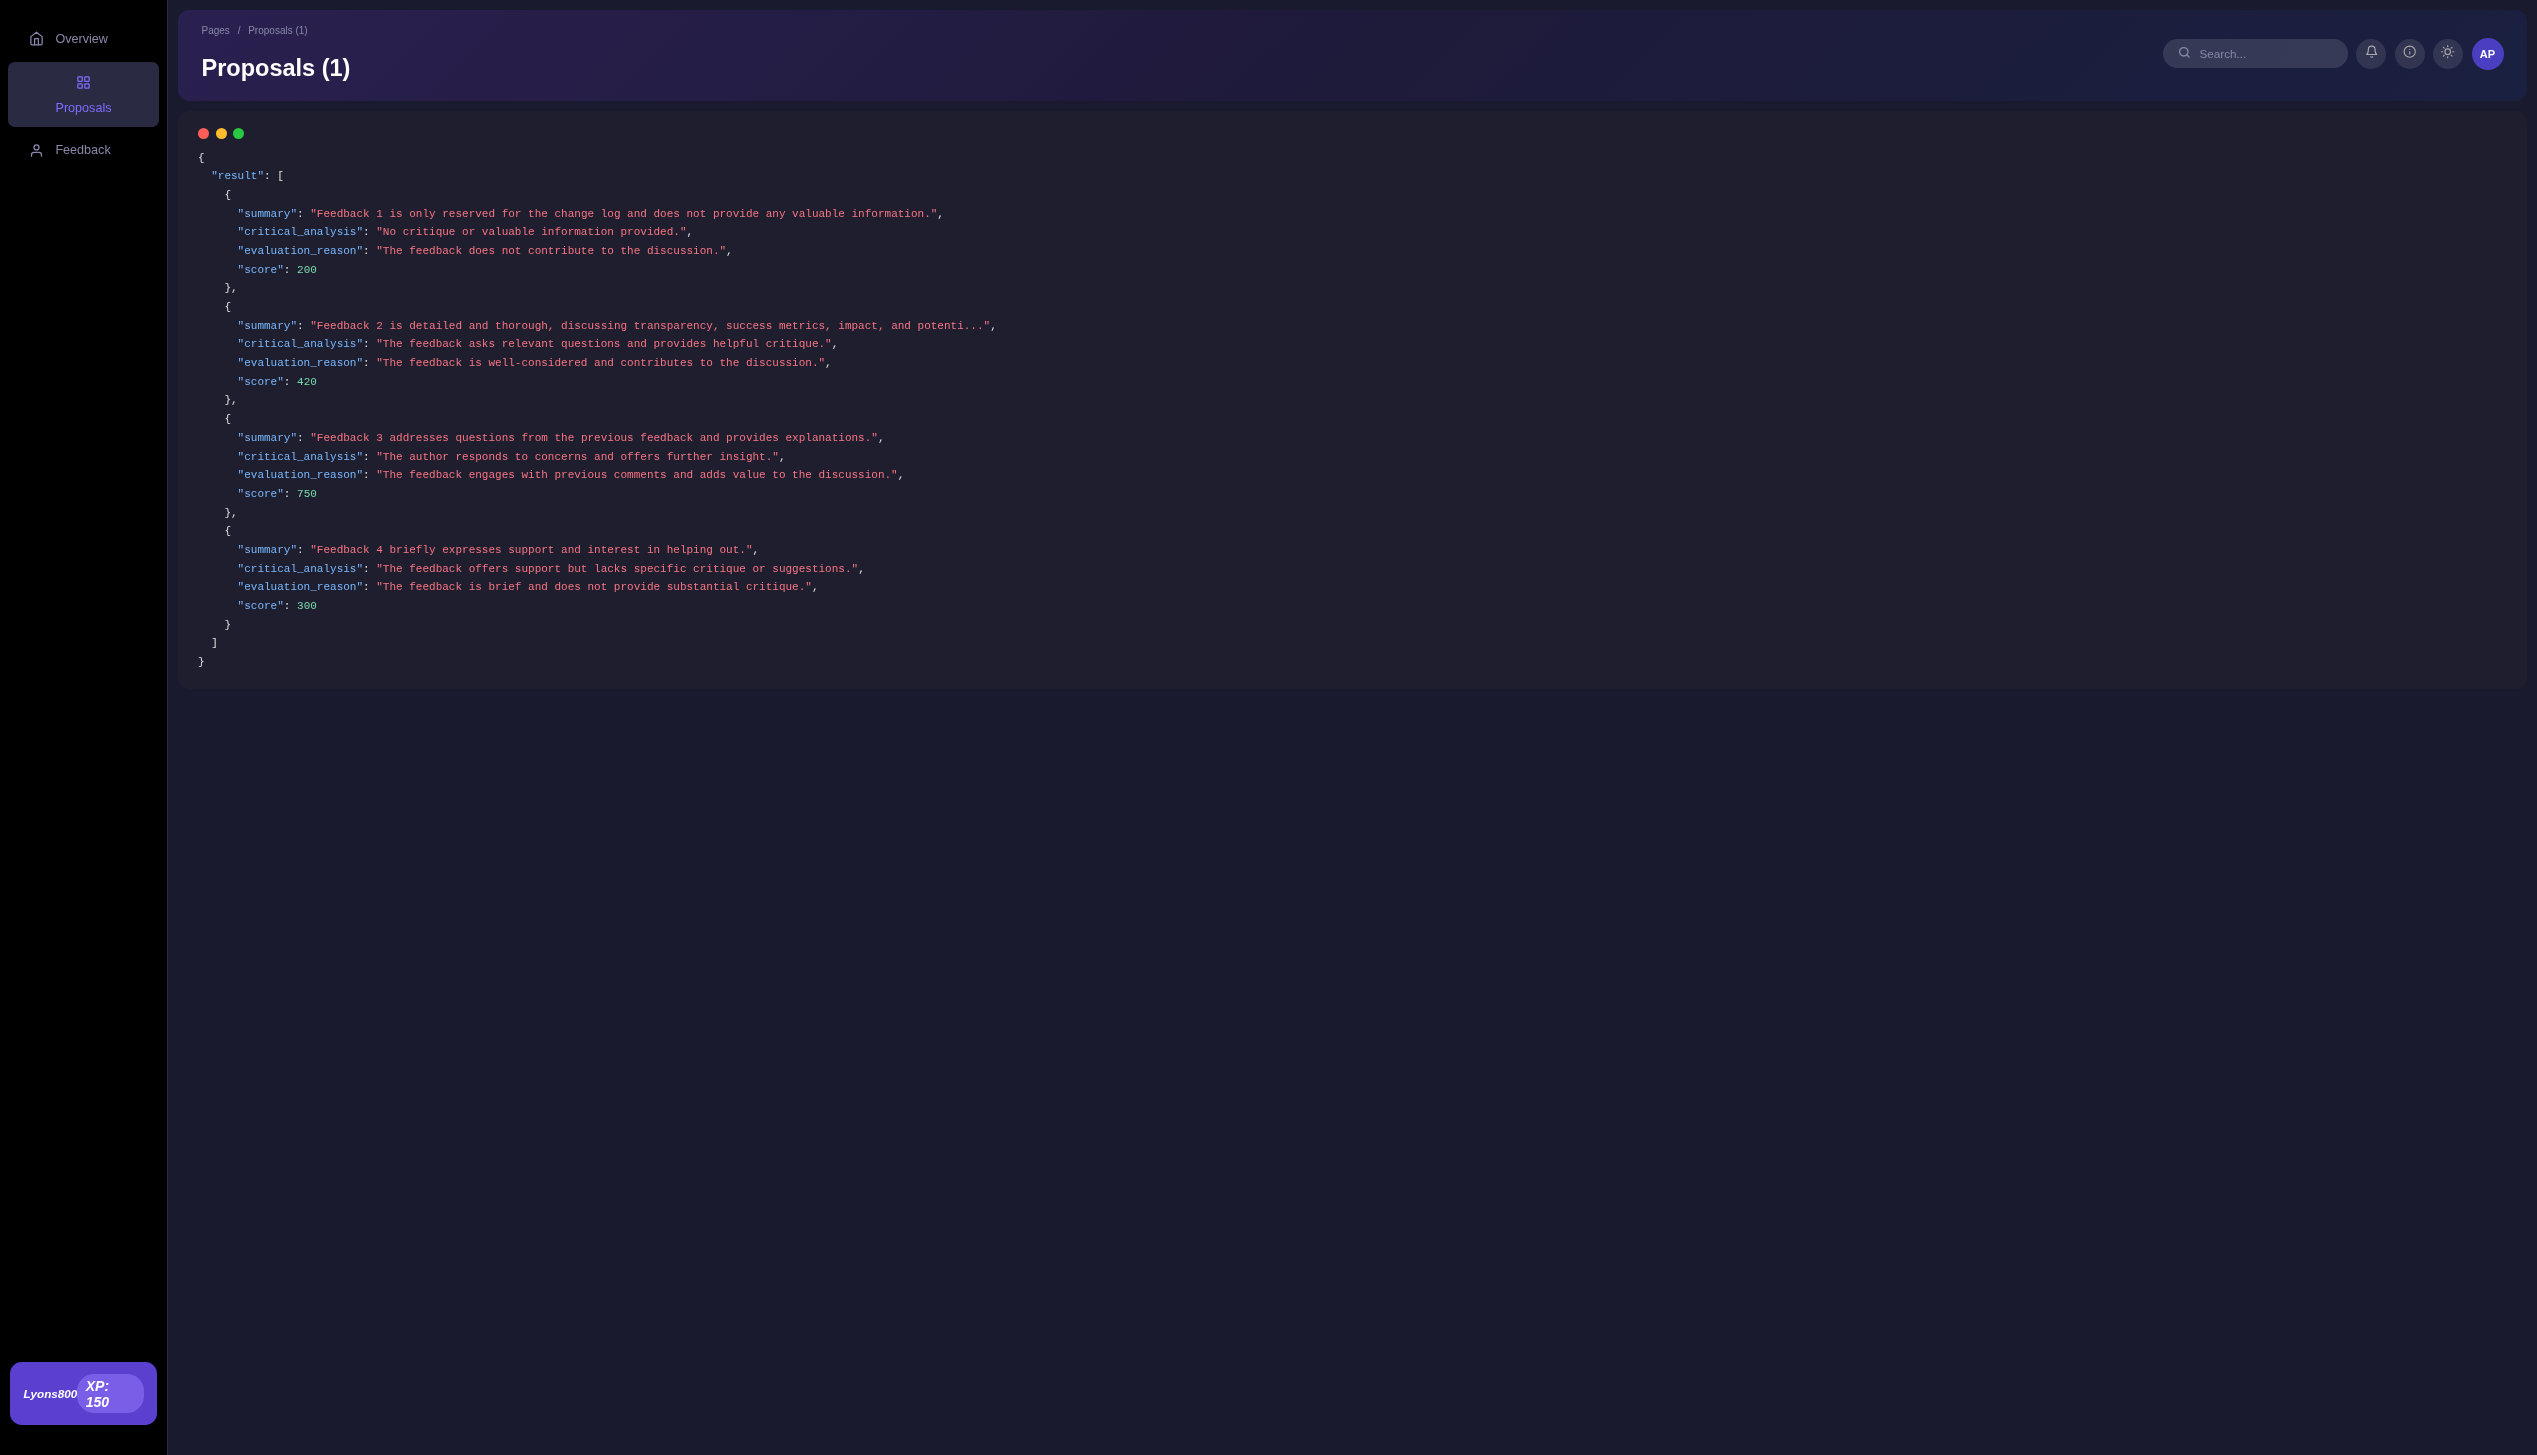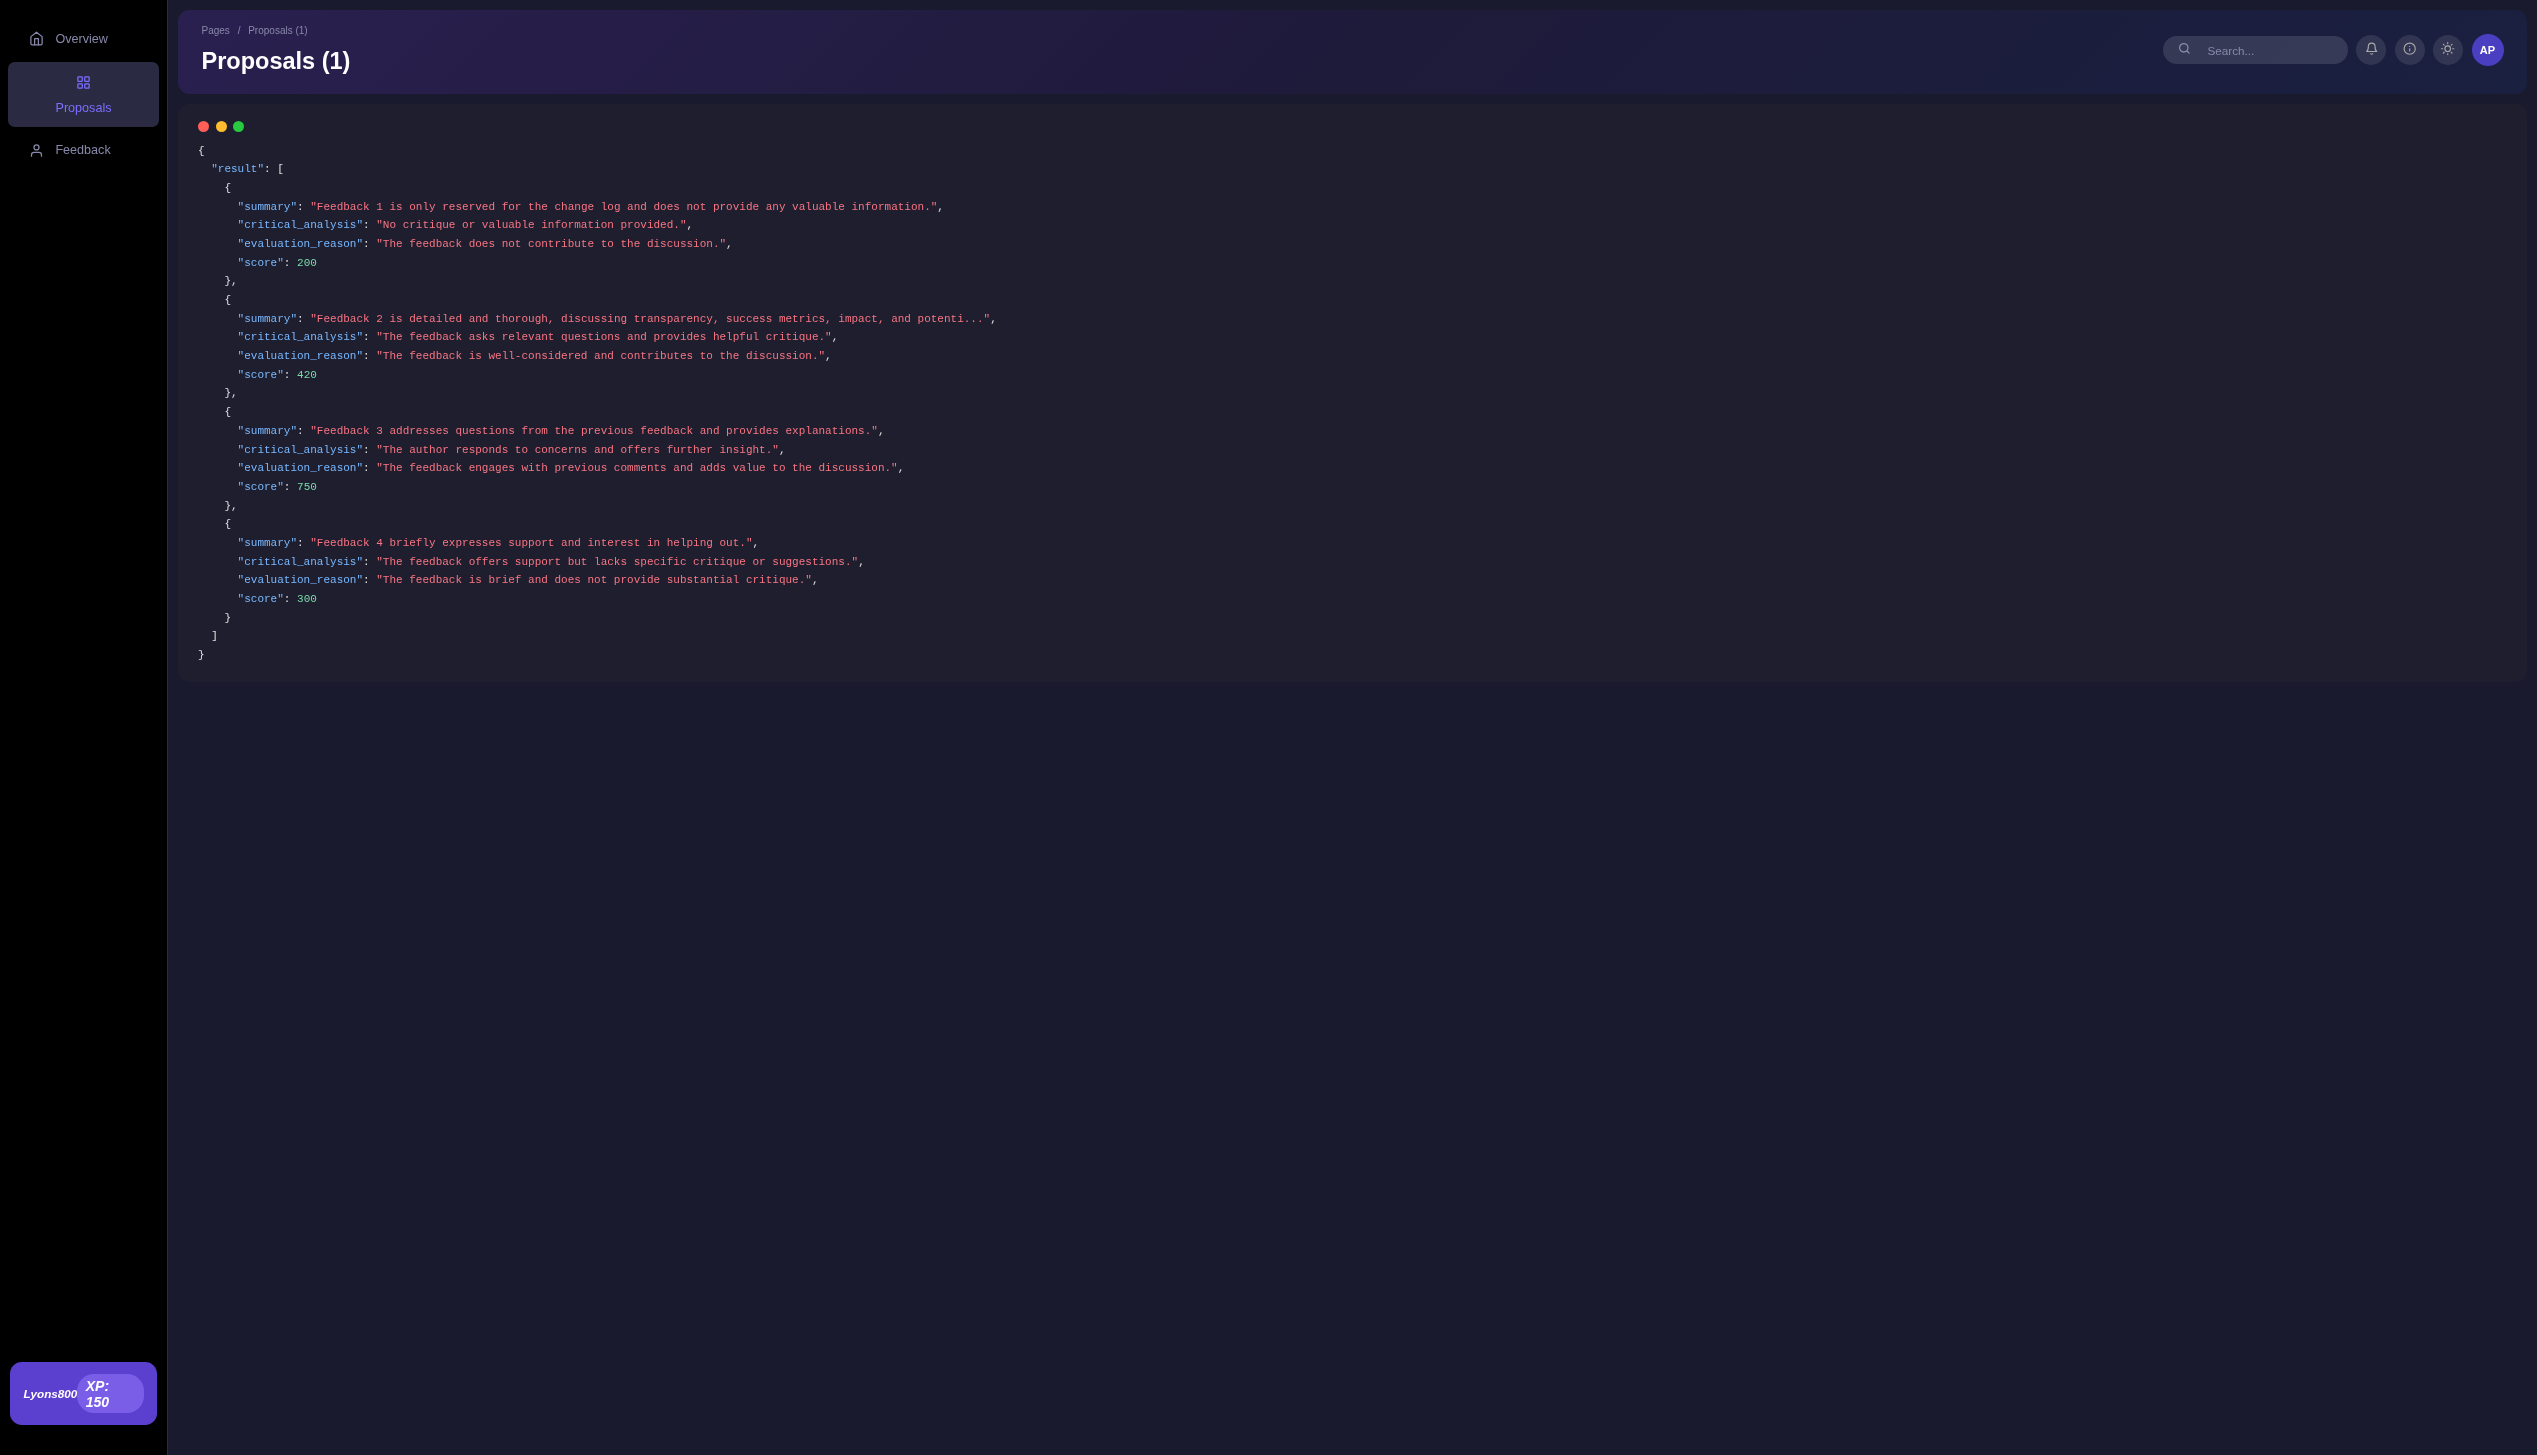--- a/index.html
+++ b/index.html
@@ -93,41 +93,41 @@
       display: flex;
       align-items: center;
       justify-content: space-between;
       border-radius: 11.7px;
       margin: 10px 10px 0 10px;
     }
     .header-left {}
     .breadcrumb {
       font-size: 10px;
       color: #8888aa;
-      margin-bottom: 12px;
+      margin-bottom: 19px;
     }
     .breadcrumb span { color: #8888aa; }
     .breadcrumb .sep { margin: 0 5px; }
     .page-title {
       font-size: 23.5px;
       font-weight: 700;
       color: #fff;
     }
     .header-right {
       display: flex;
       align-items: center;
       gap: 8.4px;
     }
     .search-bar {
       background: rgba(255,255,255,0.12);
       border-radius: 20px;
       display: flex;
       align-items: center;
       padding: 6.7px 15px;
-      gap: 17px;
+      gap: 9px;
       width: 185px;
     }
     .search-bar input {
       background: transparent;
       border: none;
       outline: none;
       color: #ccc;
       font-size: 11.7px;
       width: 100%;
     }

